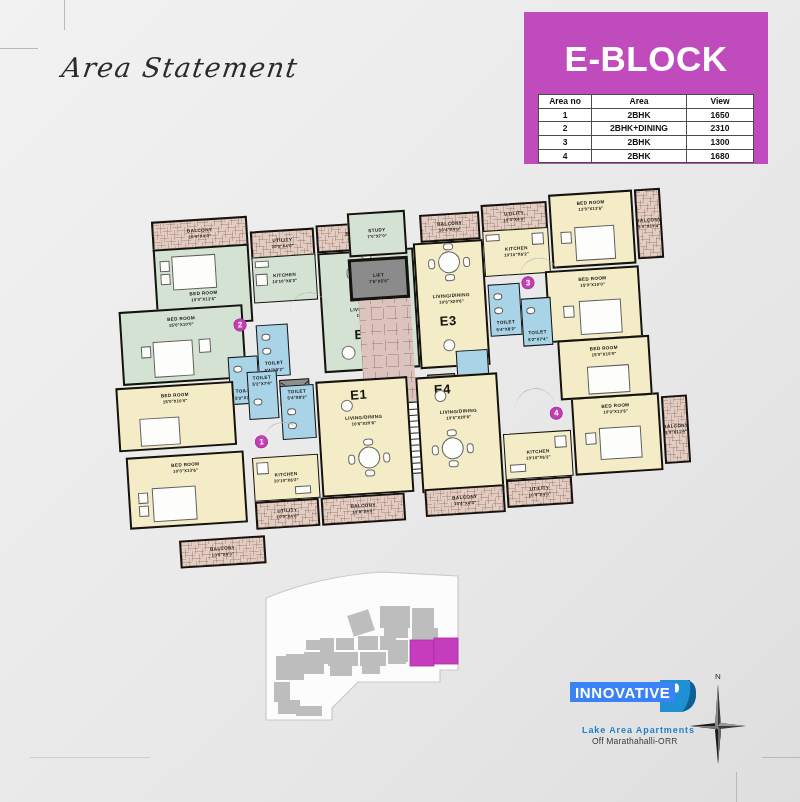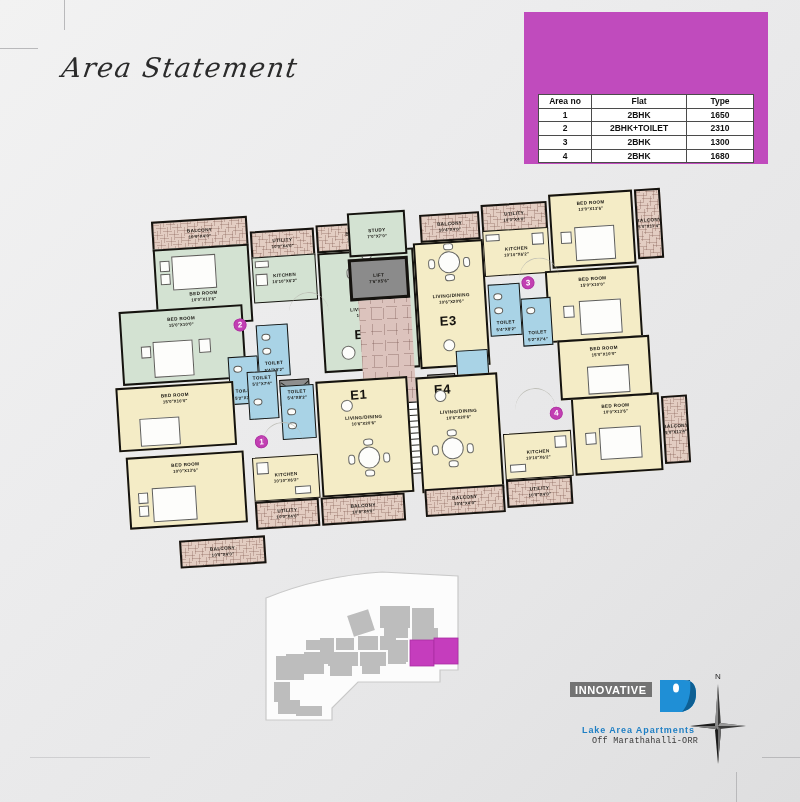--- a/index.html
+++ b/index.html
@@ -141,37 +141,37 @@
   .xmark:after{transform:rotate(-38deg);}
 
   
   #key-plan{position:absolute;left:262px;top:570px;width:206px;height:152px;}
   #key-plan svg{display:block;}
 
   
   #logo{position:absolute;left:548px;top:676px;width:150px;height:72px;}
   #logo-innovative{
     position:absolute;left:22px;top:6px;
-    background:#737373;color:#fff;font-size:11px;font-weight:bold;
+    background:#3b82f6;color:#fff;font-size:15px;font-weight:bold;
     letter-spacing:.6px;padding:1.5px 5px 1.5px 5px;
     font-family:"Liberation Sans",sans-serif;
   }
   #logo-aqua{
     position:absolute;left:4px;top:16px;
     font-family:"DejaVu Serif",serif;font-style:italic;font-weight:bold;
     font-size:29px;color:#121212;letter-spacing:-.5px;white-space:nowrap;
   }
   #logo-tag{
     position:absolute;left:34px;top:49px;
     font-family:"Liberation Sans",sans-serif;
     font-size:9px;color:#1f7fc4;font-weight:bold;letter-spacing:.9px;white-space:nowrap;
   }
   #logo-sub{
     position:absolute;left:44px;top:60px;
-    font-family:Liberation Mono, monospace;
+    font-family:Liberation Sans, sans-serif;
     font-size:8.5px;color:#3a3a3a;letter-spacing:.2px;white-space:nowrap;
   }
   #logo-mark{position:absolute;left:108px;top:-2px;width:42px;height:42px;}
 
   
   #compass{position:absolute;left:688px;top:672px;width:60px;height:92px;}
   #compass-n{
     position:absolute;left:50%;top:0;transform:translateX(-50%);
     font-family:"Liberation Sans",sans-serif;font-size:8px;color:#2a2a2a;
   }
@@ -183,37 +183,38 @@
 
   <div class="frame-line fl-top-h"></div>
   <div class="frame-line fl-top-v"></div>
   <div class="frame-line fl-bot-h"></div>
   <div class="frame-line fl-bot-v"></div>
   <div class="frame-line fl-bot-rule"></div>
 
   <div id="area-statement-title">Area Statement</div>
 
   <div id="block-panel">
+    <div id="block-title">E-BLOCK</div>
     <table id="flat-table">
       <thead>
         <tr>
           <th>Area no</th>
-          <th>Flat</th>
-          <th>Type</th>
+          <th>Area</th>
+          <th>View</th>
         </tr>
       </thead>
       <tbody>
         <tr>
           <td>1</td>
           <td>2BHK</td>
           <td>1650</td>
         </tr>
         <tr>
           <td>2</td>
-          <td>2BHK+TOILET</td>
+          <td>2BHK+DINING</td>
           <td>2310</td>
         </tr>
         <tr>
           <td>3</td>
           <td>2BHK</td>
           <td>1300</td>
         </tr>
         <tr>
           <td>4</td>
           <td>2BHK</td>

